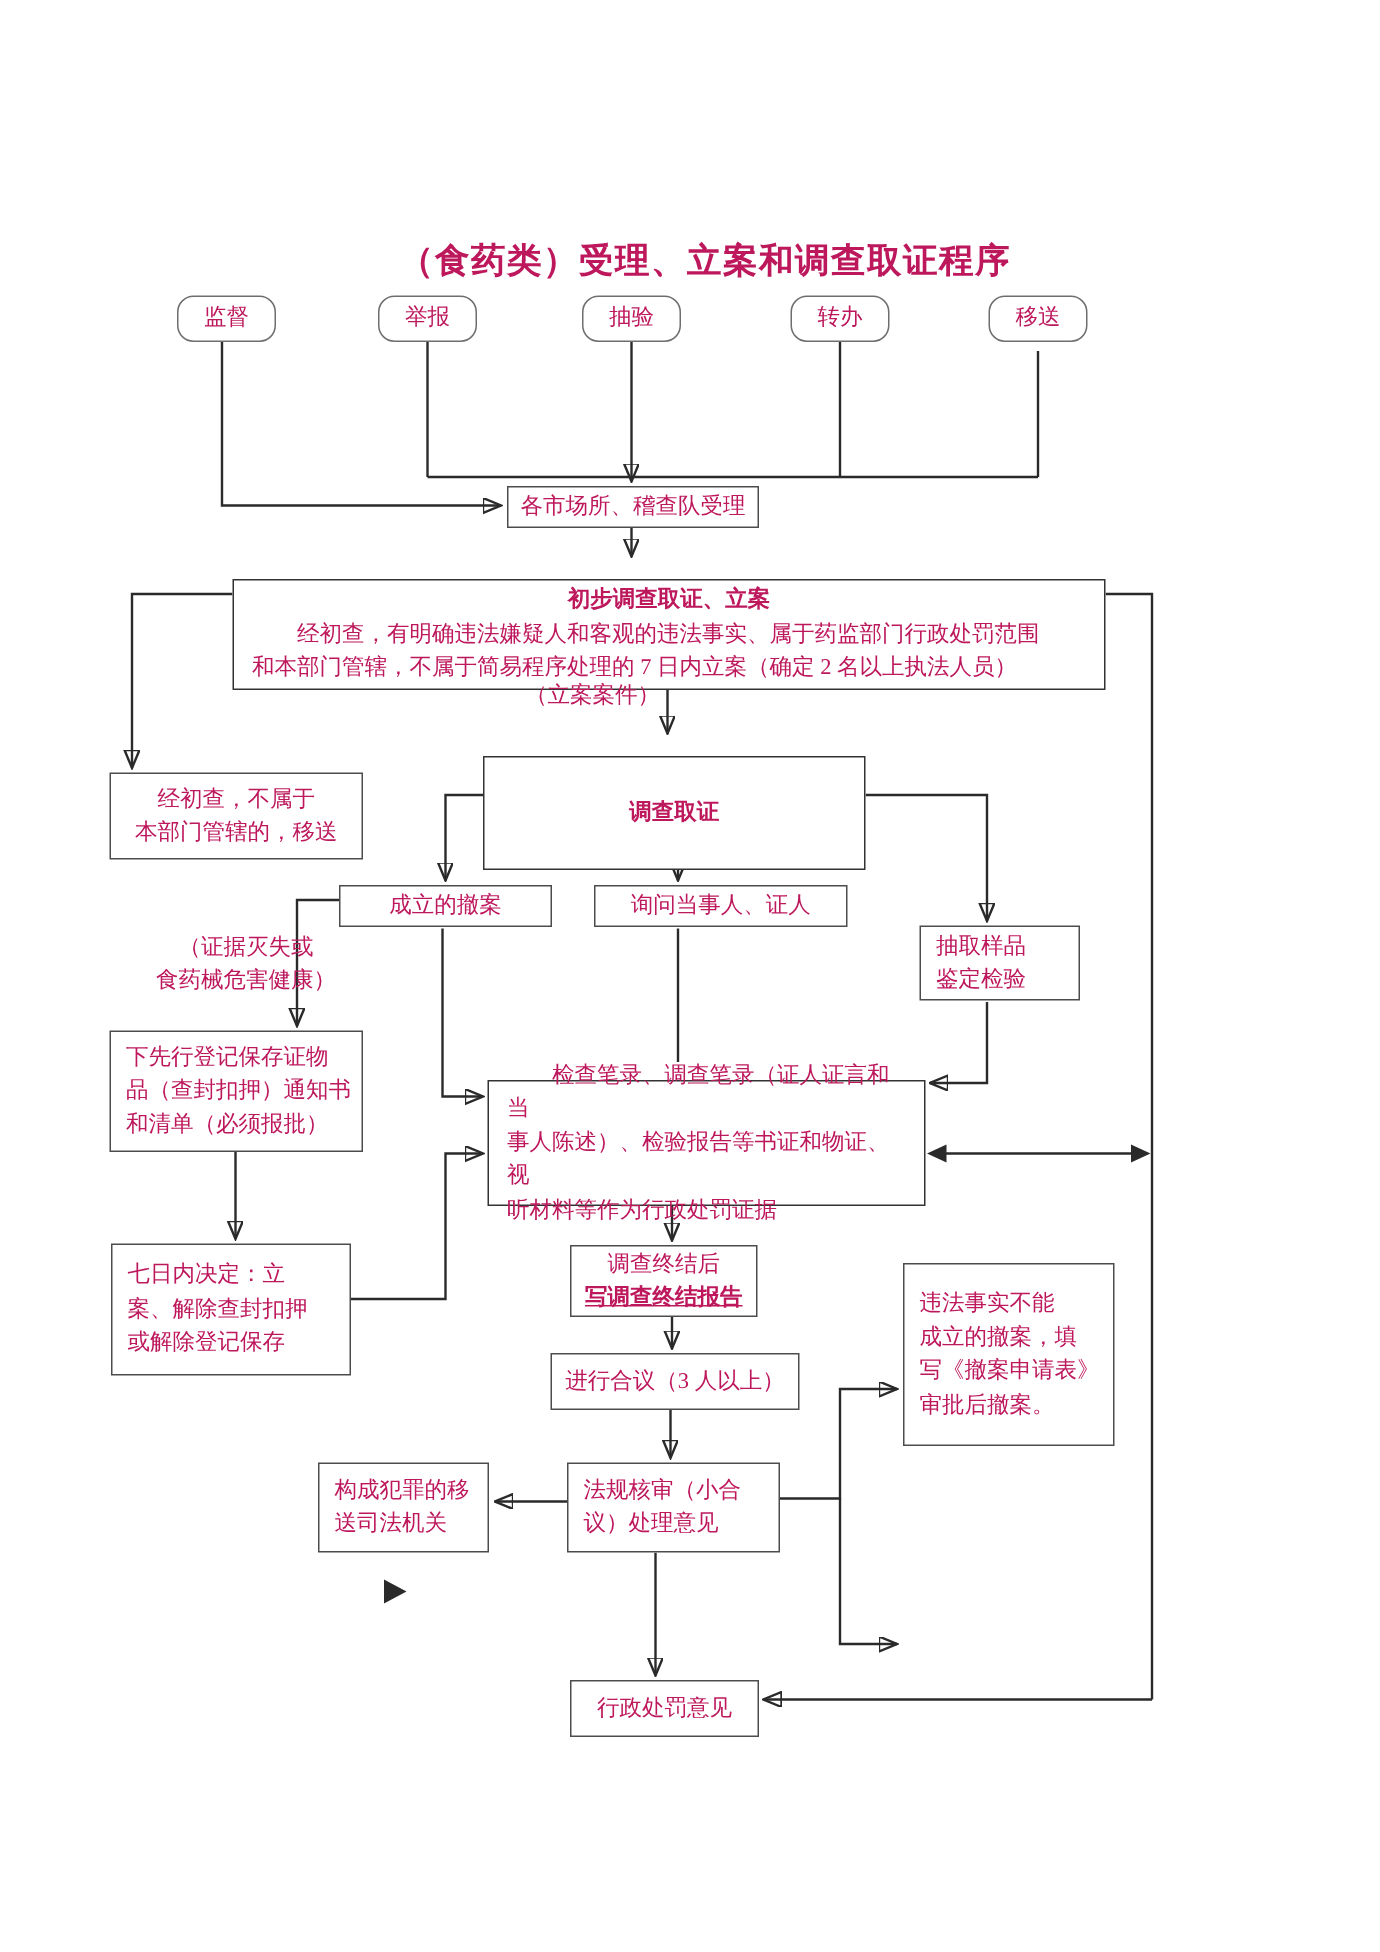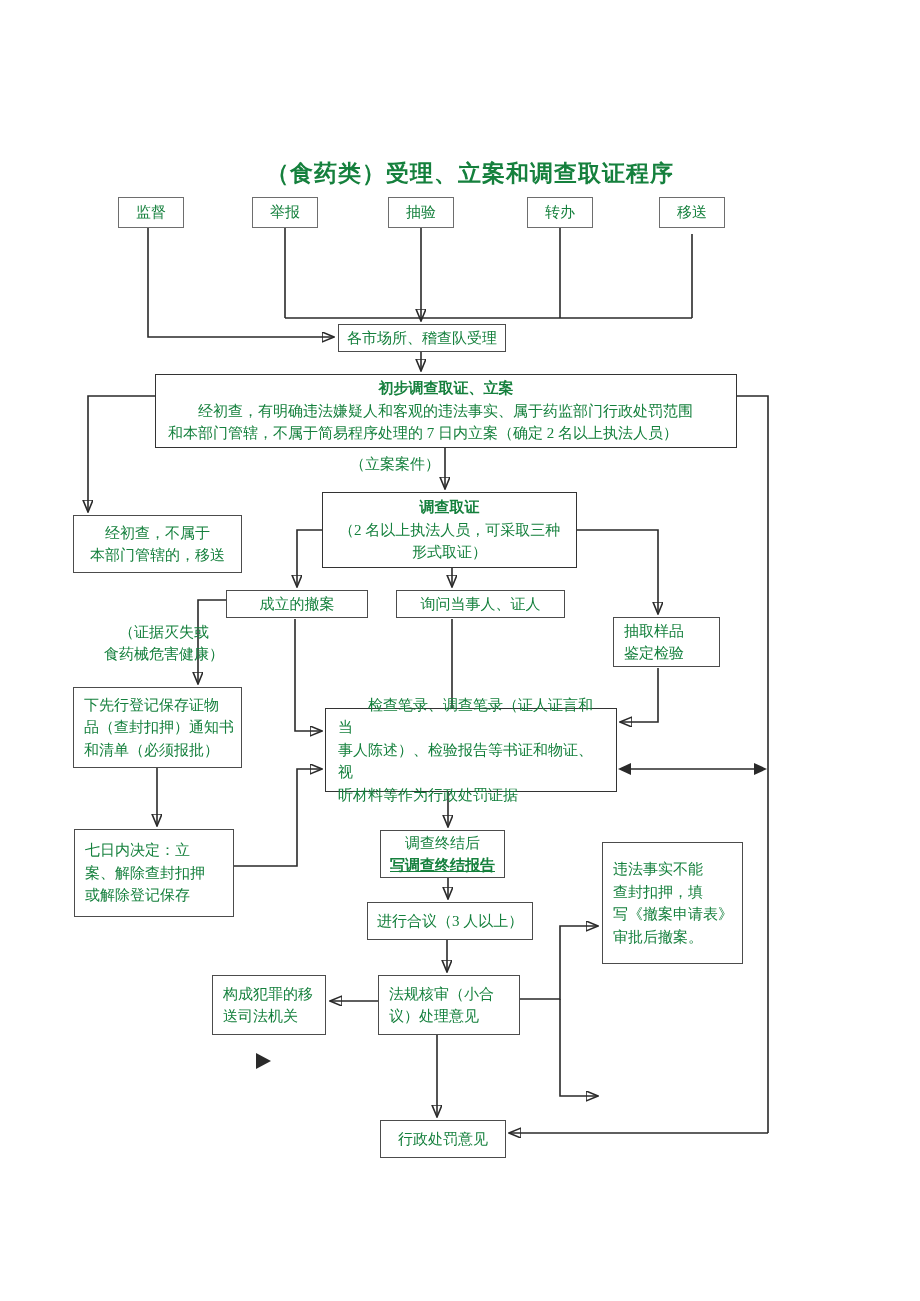--- a/index.html
+++ b/index.html
@@ -1,33 +1,33 @@
 <!DOCTYPE html>
 <html><head>
 <meta charset="utf-8">
 <style>
   html,body{margin:0;padding:0;background:#ffffff;}
   .page{
     position:relative;width:820px;height:1301px;background:#ffffff;
-    font-family:"Liberation Serif","DejaVu Serif",serif;color:#15803d;overflow:hidden;
+    font-family:"Liberation Serif","DejaVu Serif",serif;color:#be185d;overflow:hidden;
   }
   .title{
     position:absolute;left:160px;top:158px;width:620px;text-align:center;
     font-size:23px;font-weight:bold;letter-spacing:1px;
     font-family:"Liberation Sans","DejaVu Sans",sans-serif;
   }
   .node{
     position:absolute;box-sizing:border-box;background:#ffffff;
     border:1.6px solid #4c4c4c;
     display:flex;flex-direction:column;align-items:center;justify-content:center;
     font-size:15px;line-height:1.5;text-align:center;white-space:pre-line;
     padding:2px 4px;
   }
-  .node.small{border-color:#6e6e6e;}
-  .node.heavy{border-color:#333333;border-width:1.8px;}
+  .node.small{border-color:#6e6e6e;border-radius:11px;}
+  .node.heavy{border-color:#333333;border-width:1.8px;margin-top:12px;}
   .node.leftalign{align-items:flex-start;text-align:left;padding-left:10px;padding-right:6px;}
   .plain{border:none;background:transparent;}
   .bt{font-weight:bold;width:100%;text-align:center;white-space:pre-line;}
   .bb{width:100%;text-align:left;text-indent:2em;white-space:pre-line;padding:0 8px;box-sizing:border-box;font-family:Liberation Serif, serif;}
   .bb.center{text-align:center;text-indent:0;}
   .u{text-decoration:underline;font-weight:bold;}
   svg.cl{position:absolute;left:0;top:0;width:920px;height:1301px;pointer-events:none;}
   svg.cl path, svg.cl line{stroke:#2a2a2a;stroke-width:1.6;fill:none;}
   svg.cl polygon{fill:#2a2a2a;stroke:none;}
 </style>
@@ -104,22 +104,20 @@
 
   <div class="node heavy" style="left:155px;top:374px;width:582px;height:74px">
     <div class="bt">初步调查取证、立案</div>
     <div class="bb">经初查，有明确违法嫌疑人和客观的违法事实、属于药监部门行政处罚范围
 和本部门管辖，不属于简易程序处理的 7 日内立案（确定 2 名以上执法人员）</div>
   </div>
   <div class="node plain" style="left:330px;top:452px;width:130px;height:24px">（立案案件）</div>
 
   <div class="node heavy" style="left:322px;top:492px;width:255px;height:76px">
     <div class="bt">调查取证</div>
-    <div class="bb center">（2 名以上执法人员，可采取三种
-形式取证）</div>
   </div>
 
   <div class="node" style="left:73px;top:515px;width:169px;height:58px">经初查，不属于
 本部门管辖的，移送</div>
 
   <div class="node" style="left:226px;top:590px;width:142px;height:28px">成立的撤案</div>
   <div class="node" style="left:396px;top:590px;width:169px;height:28px">询问当事人、证人</div>
   <div class="node leftalign" style="left:613px;top:617px;width:107px;height:50px">抽取样品
 鉴定检验</div>
 
@@ -147,20 +145,20 @@
 
   <div class="node" style="left:367px;top:902px;width:166px;height:38px">进行合议（3 人以上）</div>
 
   <div class="node leftalign" style="left:378px;top:975px;width:142px;height:60px">法规核审（小合
 议）处理意见</div>
 
   <div class="node leftalign" style="left:212px;top:975px;width:114px;height:60px">构成犯罪的移
 送司法机关</div>
 
   <div class="node leftalign" style="left:602px;top:842px;width:141px;height:122px">违法事实不能
-查封扣押，填
+成立的撤案，填
 写《撤案申请表》
 审批后撤案。</div>
 
 
   <div class="node" style="left:380px;top:1120px;width:126px;height:38px">行政处罚意见</div>
 
 </div>
 
 </body></html>

